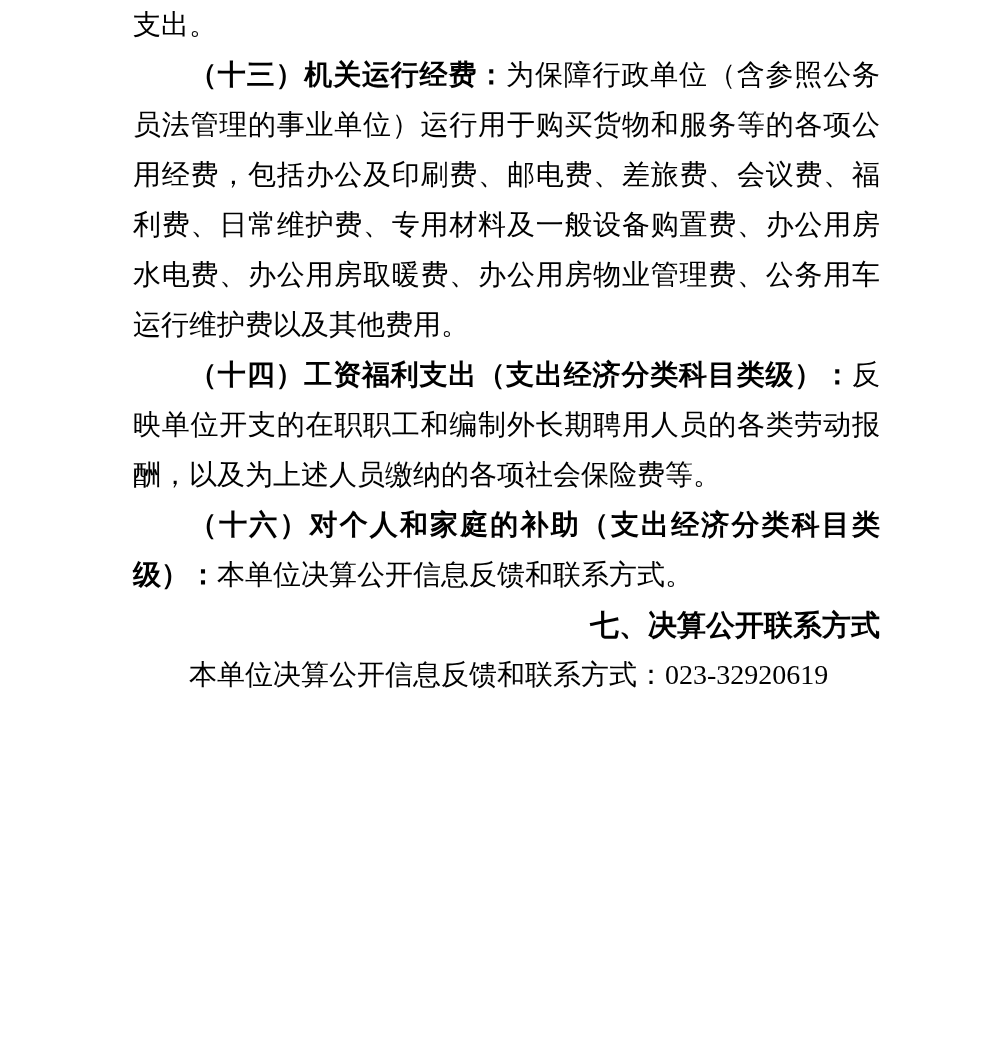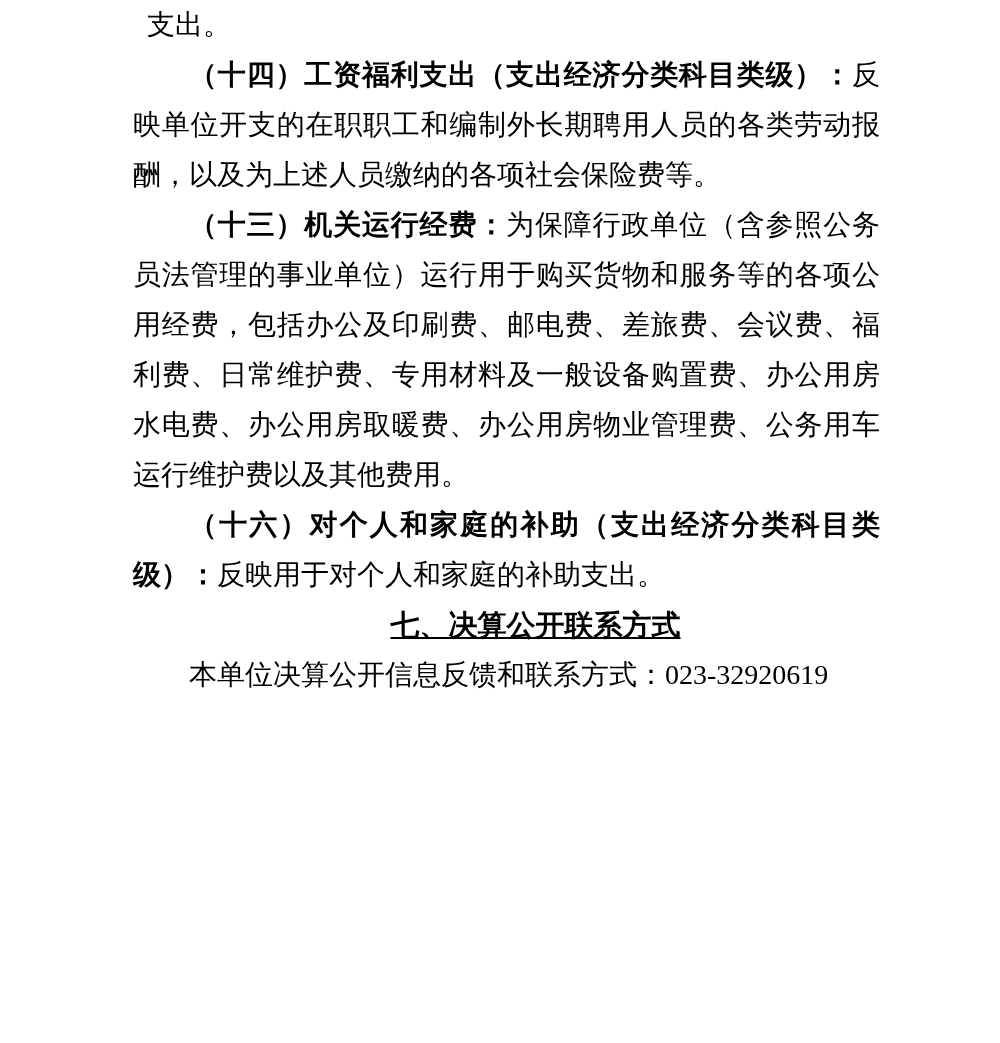--- a/index.html
+++ b/index.html
@@ -21,48 +21,46 @@
     line-height: 50px;
     text-align: justify;
     text-justify: inter-ideograph;
   }
   .para {
     margin: 0;
     text-indent: 2em;
   }
   .para.no-indent {
     text-indent: 0;
-    margin-left: 14px;
   }
   .lead {
     font-weight: 700;
   }
   .heading {
     margin: 0;
     text-indent: 2em;
     font-family: "Liberation Sans", "DejaVu Sans", sans-serif;
     font-weight: 700;
     font-size: 29px;
     line-height: 50px;
-    text-align: center;
-    text-decoration: underline;
+    text-align: right;
   }
 </style>
 </head>
 <body>
 
 <div class="page">
 
   <p class="para no-indent"><span>支出。</span></p>
 
+  <p class="para"><span class="lead">（十三）机关运行经费：</span><span>为保障行政单位（含参照公务员法管理的事业单位）运行用于购买货物和服务等的各项公用经费，包括办公及印刷费、邮电费、差旅费、会议费、福利费、日常维护费、专用材料及一般设备购置费、办公用房水电费、办公用房取暖费、办公用房物业管理费、公务用车运行维护费以及其他费用。</span></p>
+
   <p class="para"><span class="lead">（十四）工资福利支出（支出经济分类科目类级）：</span><span>反映单位开支的在职职工和编制外长期聘用人员的各类劳动报酬，以及为上述人员缴纳的各项社会保险费等。</span></p>
 
-  <p class="para"><span class="lead">（十三）机关运行经费：</span><span>为保障行政单位（含参照公务员法管理的事业单位）运行用于购买货物和服务等的各项公用经费，包括办公及印刷费、邮电费、差旅费、会议费、福利费、日常维护费、专用材料及一般设备购置费、办公用房水电费、办公用房取暖费、办公用房物业管理费、公务用车运行维护费以及其他费用。</span></p>
 
-
-  <p class="para"><span class="lead">（十六）对个人和家庭的补助（支出经济分类科目类级）：</span><span>反映用于对个人和家庭的补助支出。</span></p>
+  <p class="para"><span class="lead">（十六）对个人和家庭的补助（支出经济分类科目类级）：</span><span>本单位决算公开信息反馈和联系方式。</span></p>
 
 
   <h2 class="heading">七、决算公开联系方式</h2>
 
   <p class="para"><span>本单位决算公开信息反馈和联系方式：023-32920619</span></p>
 
 </div>
 
 </body></html>

